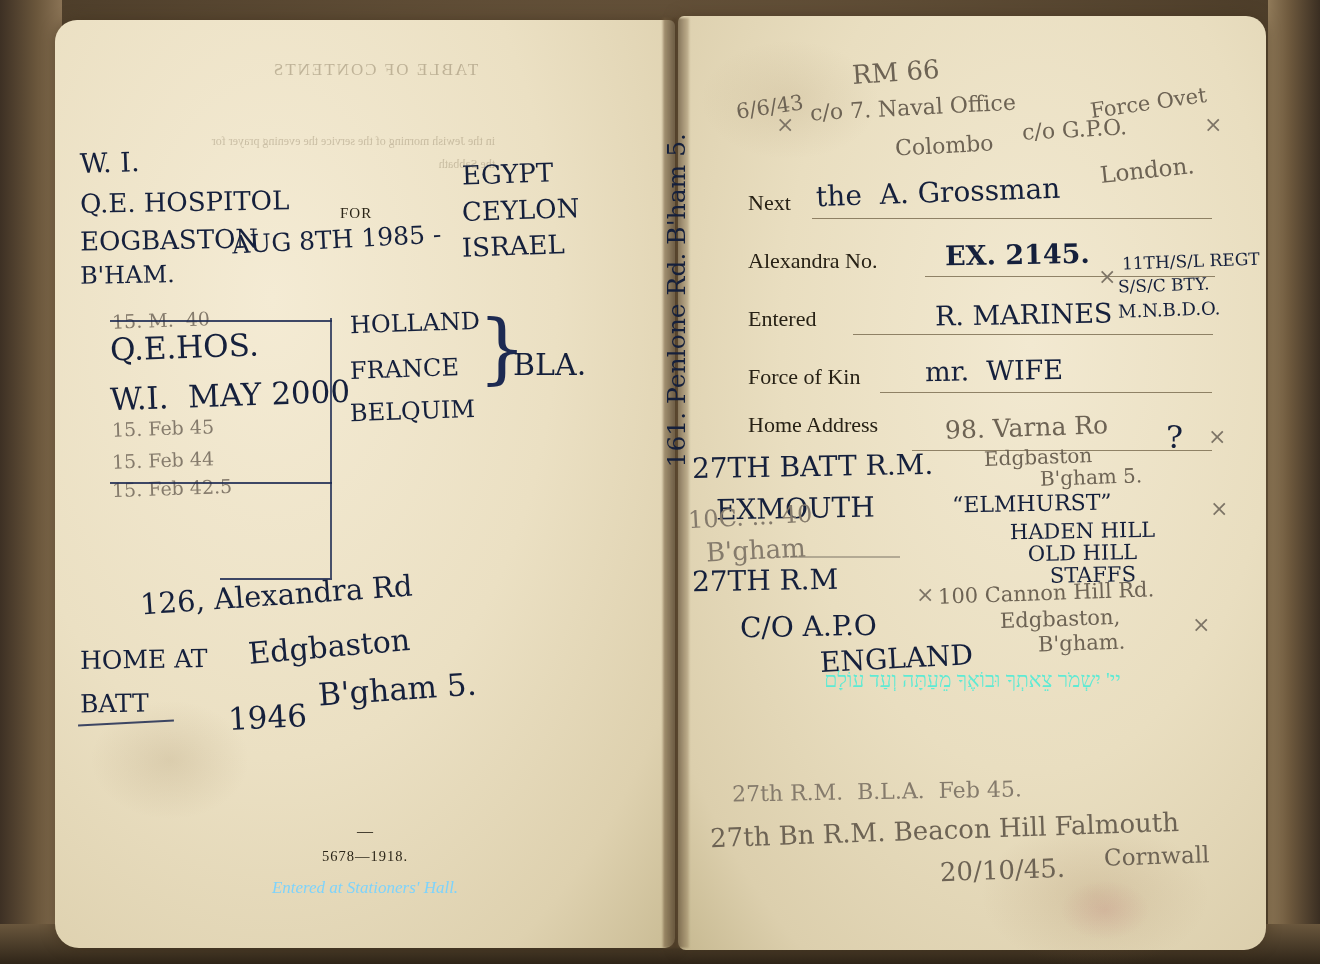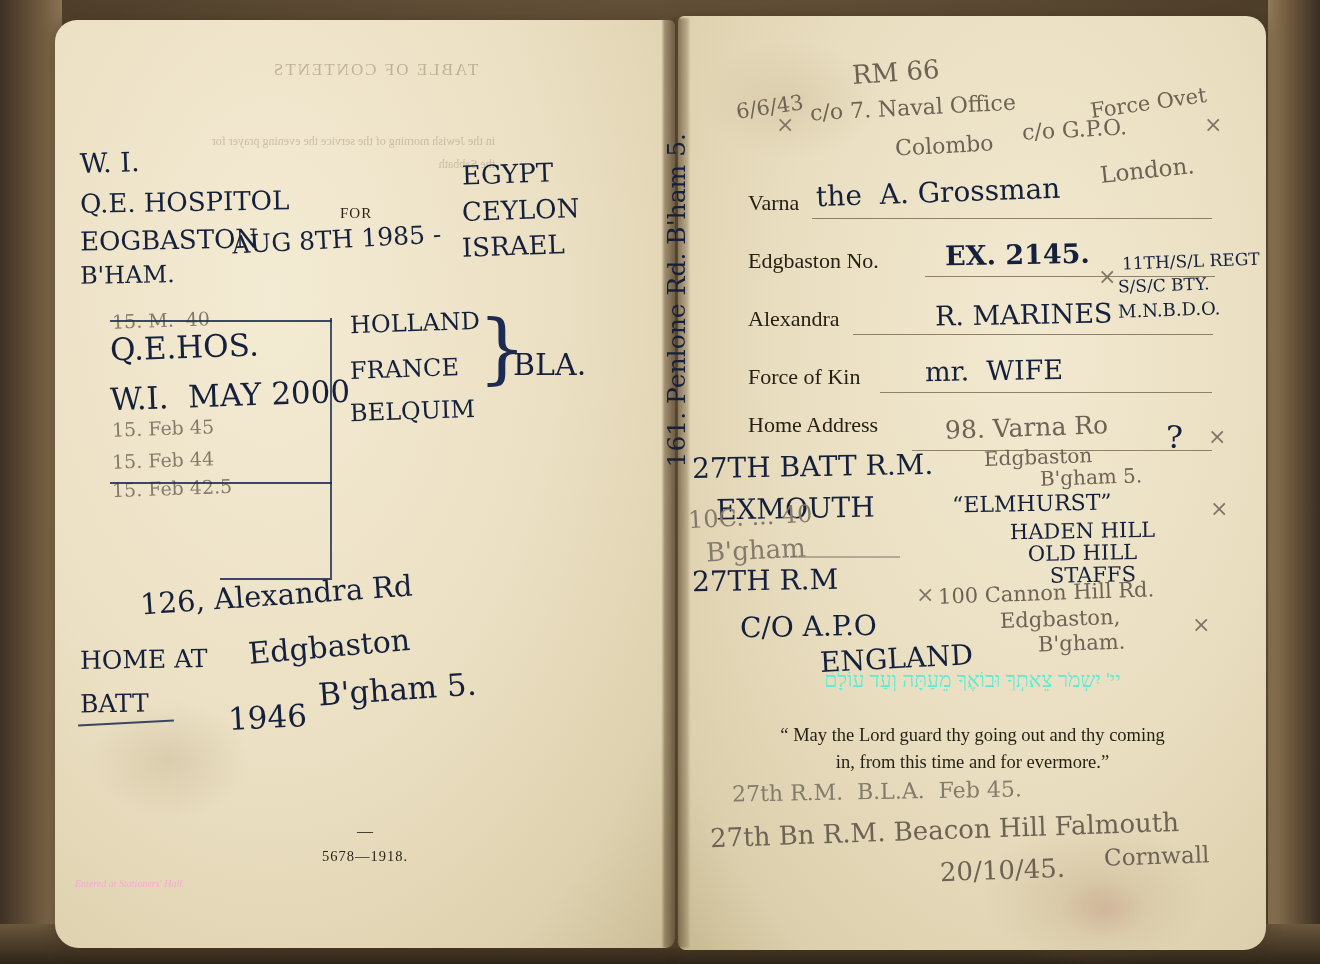--- a/index.html
+++ b/index.html
@@ -121,24 +121,24 @@
     position: absolute;
     left: 75px; top: 848px; width: 580px;
     text-align: center;
     font-size: 14.5px;
     letter-spacing: 1px;
     color: #2b2518;
   }
   .entered {
     position: absolute;
     left: 75px; top: 878px; width: 580px;
-    text-align: left;
-    font-size: 10px;
+    text-align: center;
+    font-size: 17px;
     font-style: italic;
-    color: #f9a8d4;
+    color: #7dd3fc;
   }
   .showthrough {
     position: absolute;
     left: 210px; top: 60px; width: 330px;
     text-align: center;
     font-size: 17px;
     letter-spacing: 2px;
     color: rgba(120,105,78,0.40);
     transform: scaleX(-1);
   }
@@ -285,40 +285,36 @@
   <div class="hline" style="left:220px;top:578px;width:112px;"></div>
 
   <div class="hw ink-dark" style="left:140px;top:580px;font-size:29px;transform:rotate(-4deg);">126, Alexandra Rd</div>
   <div class="hw ink-dark" style="left:248px;top:630px;font-size:30px;transform:rotate(-5deg);">Edgbaston</div>
   <div class="hw ink-dark" style="left:318px;top:672px;font-size:31px;transform:rotate(-4deg);">B'gham 5.</div>
   <div class="hw ink-dark" style="left:80px;top:646px;font-size:25px;transform:rotate(-1deg);">HOME AT</div>
   <div class="hw ink-dark" style="left:80px;top:690px;font-size:25px;transform:rotate(-1deg);">BATT</div>
   <div class="hline" style="left:78px;top:722px;width:96px;transform:rotate(-3deg);"></div>
   <div class="hw ink-dark" style="left:228px;top:700px;font-size:31px;transform:rotate(-3deg);">1946</div>
 
-  <div class="form-row" style="left:748px;top:190px;">Varna</div>
+  <div class="form-row" style="left:748px;top:190px;">Next</div>
   <div class="form-rule" style="left:812px;top:218px;width:400px;"></div>
 
-  <div class="form-row" style="left:748px;top:248px;">Edgbaston No.</div>
+  <div class="form-row" style="left:748px;top:248px;">Alexandra No.</div>
   <div class="form-rule" style="left:925px;top:276px;width:290px;"></div>
 
-  <div class="form-row" style="left:748px;top:306px;">Alexandra</div>
+  <div class="form-row" style="left:748px;top:306px;">Entered</div>
   <div class="form-rule" style="left:853px;top:334px;width:360px;"></div>
 
   <div class="form-row" style="left:748px;top:364px;">Force of Kin</div>
   <div class="form-rule" style="left:880px;top:392px;width:332px;"></div>
 
   <div class="form-row" style="left:748px;top:412px;">Home Address</div>
   <div class="form-rule" style="left:912px;top:450px;width:300px;"></div>
 
   <div class="hebrew">יי' יִשְמֹר צֵאתְךָ וּבוֹאֶךָ מֵעַתָּה וְעַד עוֹלָם</div>
-  <div class="blessing">
-    <div>“ May the Lord guard thy going out and thy coming</div>
-    <div>in, from this time and for evermore.”</div>
-  </div>
 
   <div class="hw ink-dark" style="left:816px;top:178px;font-size:28px;transform:rotate(-2deg);">the  A. Grossman</div>
   <div class="hw ink-dark" style="left:945px;top:240px;font-size:27px;font-weight:bold;transform:rotate(-1deg);">EX. 2145.</div>
   <div class="hw ink-dark" style="left:935px;top:300px;font-size:27px;transform:rotate(-1deg);">R. MARINES</div>
   <div class="hw ink-dark" style="left:925px;top:356px;font-size:27px;transform:rotate(-1deg);">mr.  WIFE</div>
   <div class="hw ink-pencil" style="left:945px;top:414px;font-size:25px;transform:rotate(-2deg);">98. Varna Ro</div>
 
   <div class="hw ink-dark rot90" style="left:690px;top:440px;font-size:25px;">161. Penlone Rd. B'ham 5.</div>
 
   <div class="hw ink-pencil" style="left:736px;top:96px;font-size:21px;transform:rotate(-8deg);">6/6/43</div>

